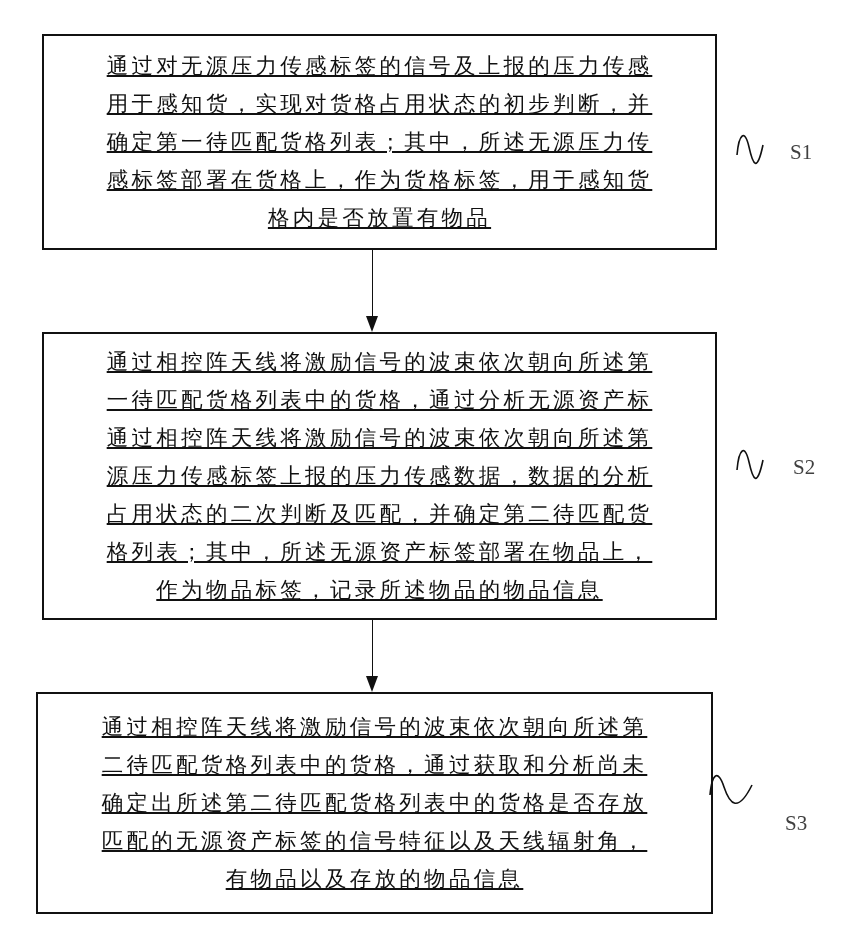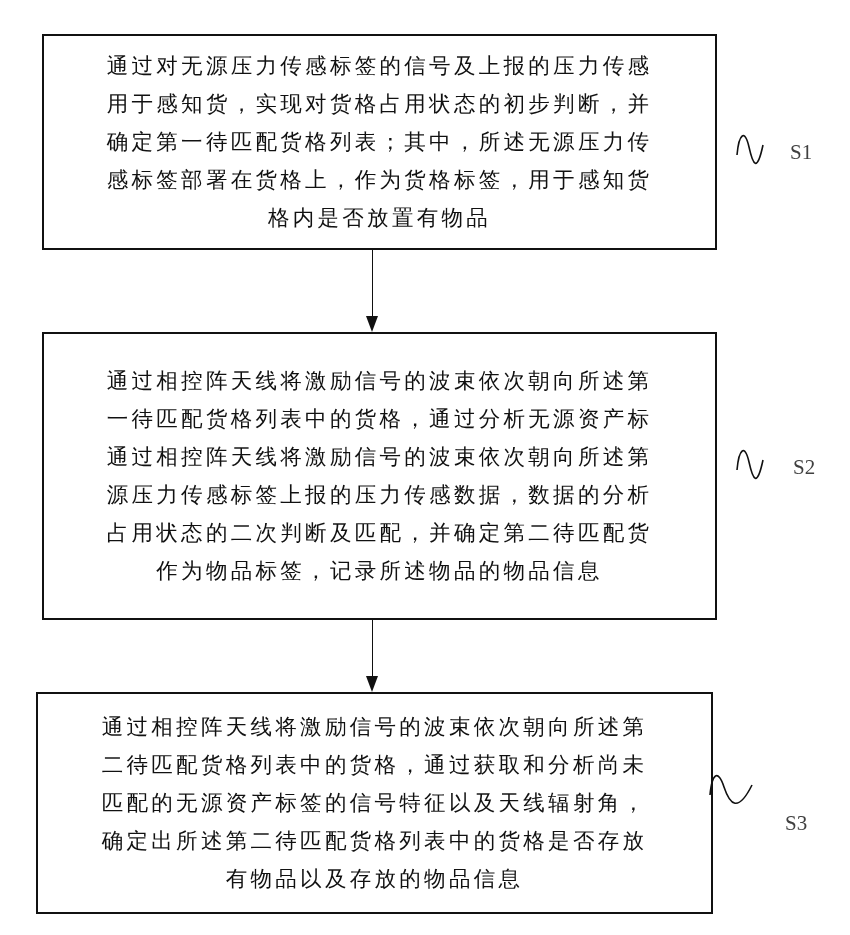--- a/index.html
+++ b/index.html
@@ -1,20 +1,20 @@
 <!DOCTYPE html>
 <html><head>
   <meta charset="utf-8">
   <style>
     html, body { margin: 0; padding: 0; background: #ffffff; }
     body { width: 850px; height: 935px; position: relative; overflow: hidden;
            font-family: "DejaVu Serif", "Liberation Serif", serif; color: #111; }
     .box { position: absolute; border: 2px solid #111; box-sizing: border-box;
            display: flex; align-items: center; justify-content: center; background: #fff; }
-    .box .text { font-size: 21.5px; line-height: 38px; letter-spacing: 3.3px; text-align: center; }
+    .box .text { font-size: 21.5px; line-height: 38px; letter-spacing: 3.3px; text-align: center; text-decoration: underline; }
     .box .text span { display: block; white-space: nowrap; }
     .arrow { position: absolute; width: 0; }
     .arrow .shaft { position: absolute; left: -0.5px; top: 0; width: 1.5px; background: #111; }
     .arrow .head { position: absolute; left: -6px; width: 0; height: 0;
                    border-left: 6px solid transparent; border-right: 6px solid transparent;
                    border-top: 16px solid #111; }
     .squiggle { position: absolute; }
     .label { position: absolute; font-family: "Liberation Serif", "DejaVu Serif", serif;
              font-size: 21px; color: #404040; }
   </style>
@@ -41,40 +41,41 @@
   <div class="head" style="top:66px;"></div>
 </div>
 
 <div class="box" style="left:42px; top:332px; width:675px; height:288px;">
   <div class="text">
     <span>通过相控阵天线将激励信号的波束依次朝向所述第</span>
     <span>一待匹配货格列表中的货格，通过分析无源资产标</span>
     <span>通过相控阵天线将激励信号的波束依次朝向所述第</span>
     <span>源压力传感标签上报的压力传感数据，数据的分析</span>
     <span>占用状态的二次判断及匹配，并确定第二待匹配货</span>
+    <span>格列表；其中，所述无源资产标签部署在物品上，</span>
     <span>作为物品标签，记录所述物品的物品信息</span>
   </div>
 </div>
 
 <svg class="squiggle" style="left:735px; top:440px;" width="30" height="50" viewBox="0 0 30 50">
   <path d="M2 30 C 4 8, 10 4, 14 22 S 22 48, 28 20" fill="none" stroke="#111" stroke-width="1.6"></path>
 </svg>
 <div class="label" style="left:793px; top:455px;">S2</div>
 
 <div class="arrow" style="left:372px; top:620px;">
   <div class="shaft" style="height:58px;"></div>
   <div class="head" style="top:56px;"></div>
 </div>
 
 <div class="box" style="left:36px; top:692px; width:677px; height:222px;">
   <div class="text">
     <span>通过相控阵天线将激励信号的波束依次朝向所述第</span>
     <span>二待匹配货格列表中的货格，通过获取和分析尚未</span>
+    <span>确定出所述第二待匹配货格列表中的货格是否存放</span>
     <span>匹配的无源资产标签的信号特征以及天线辐射角，</span>
-    <span>确定出所述第二待匹配货格列表中的货格是否存放</span>
     <span>有物品以及存放的物品信息</span>
   </div>
 </div>
 
 <svg class="squiggle" style="left:708px; top:765px;" width="48" height="50" viewBox="0 0 48 50">
   <path d="M2 30 C 4 8, 10 4, 16 22 S 30 48, 44 20" fill="none" stroke="#111" stroke-width="1.6"></path>
 </svg>
 <div class="label" style="left:785px; top:785px;margin-top:26px;">S3</div>
 
 </body></html>

